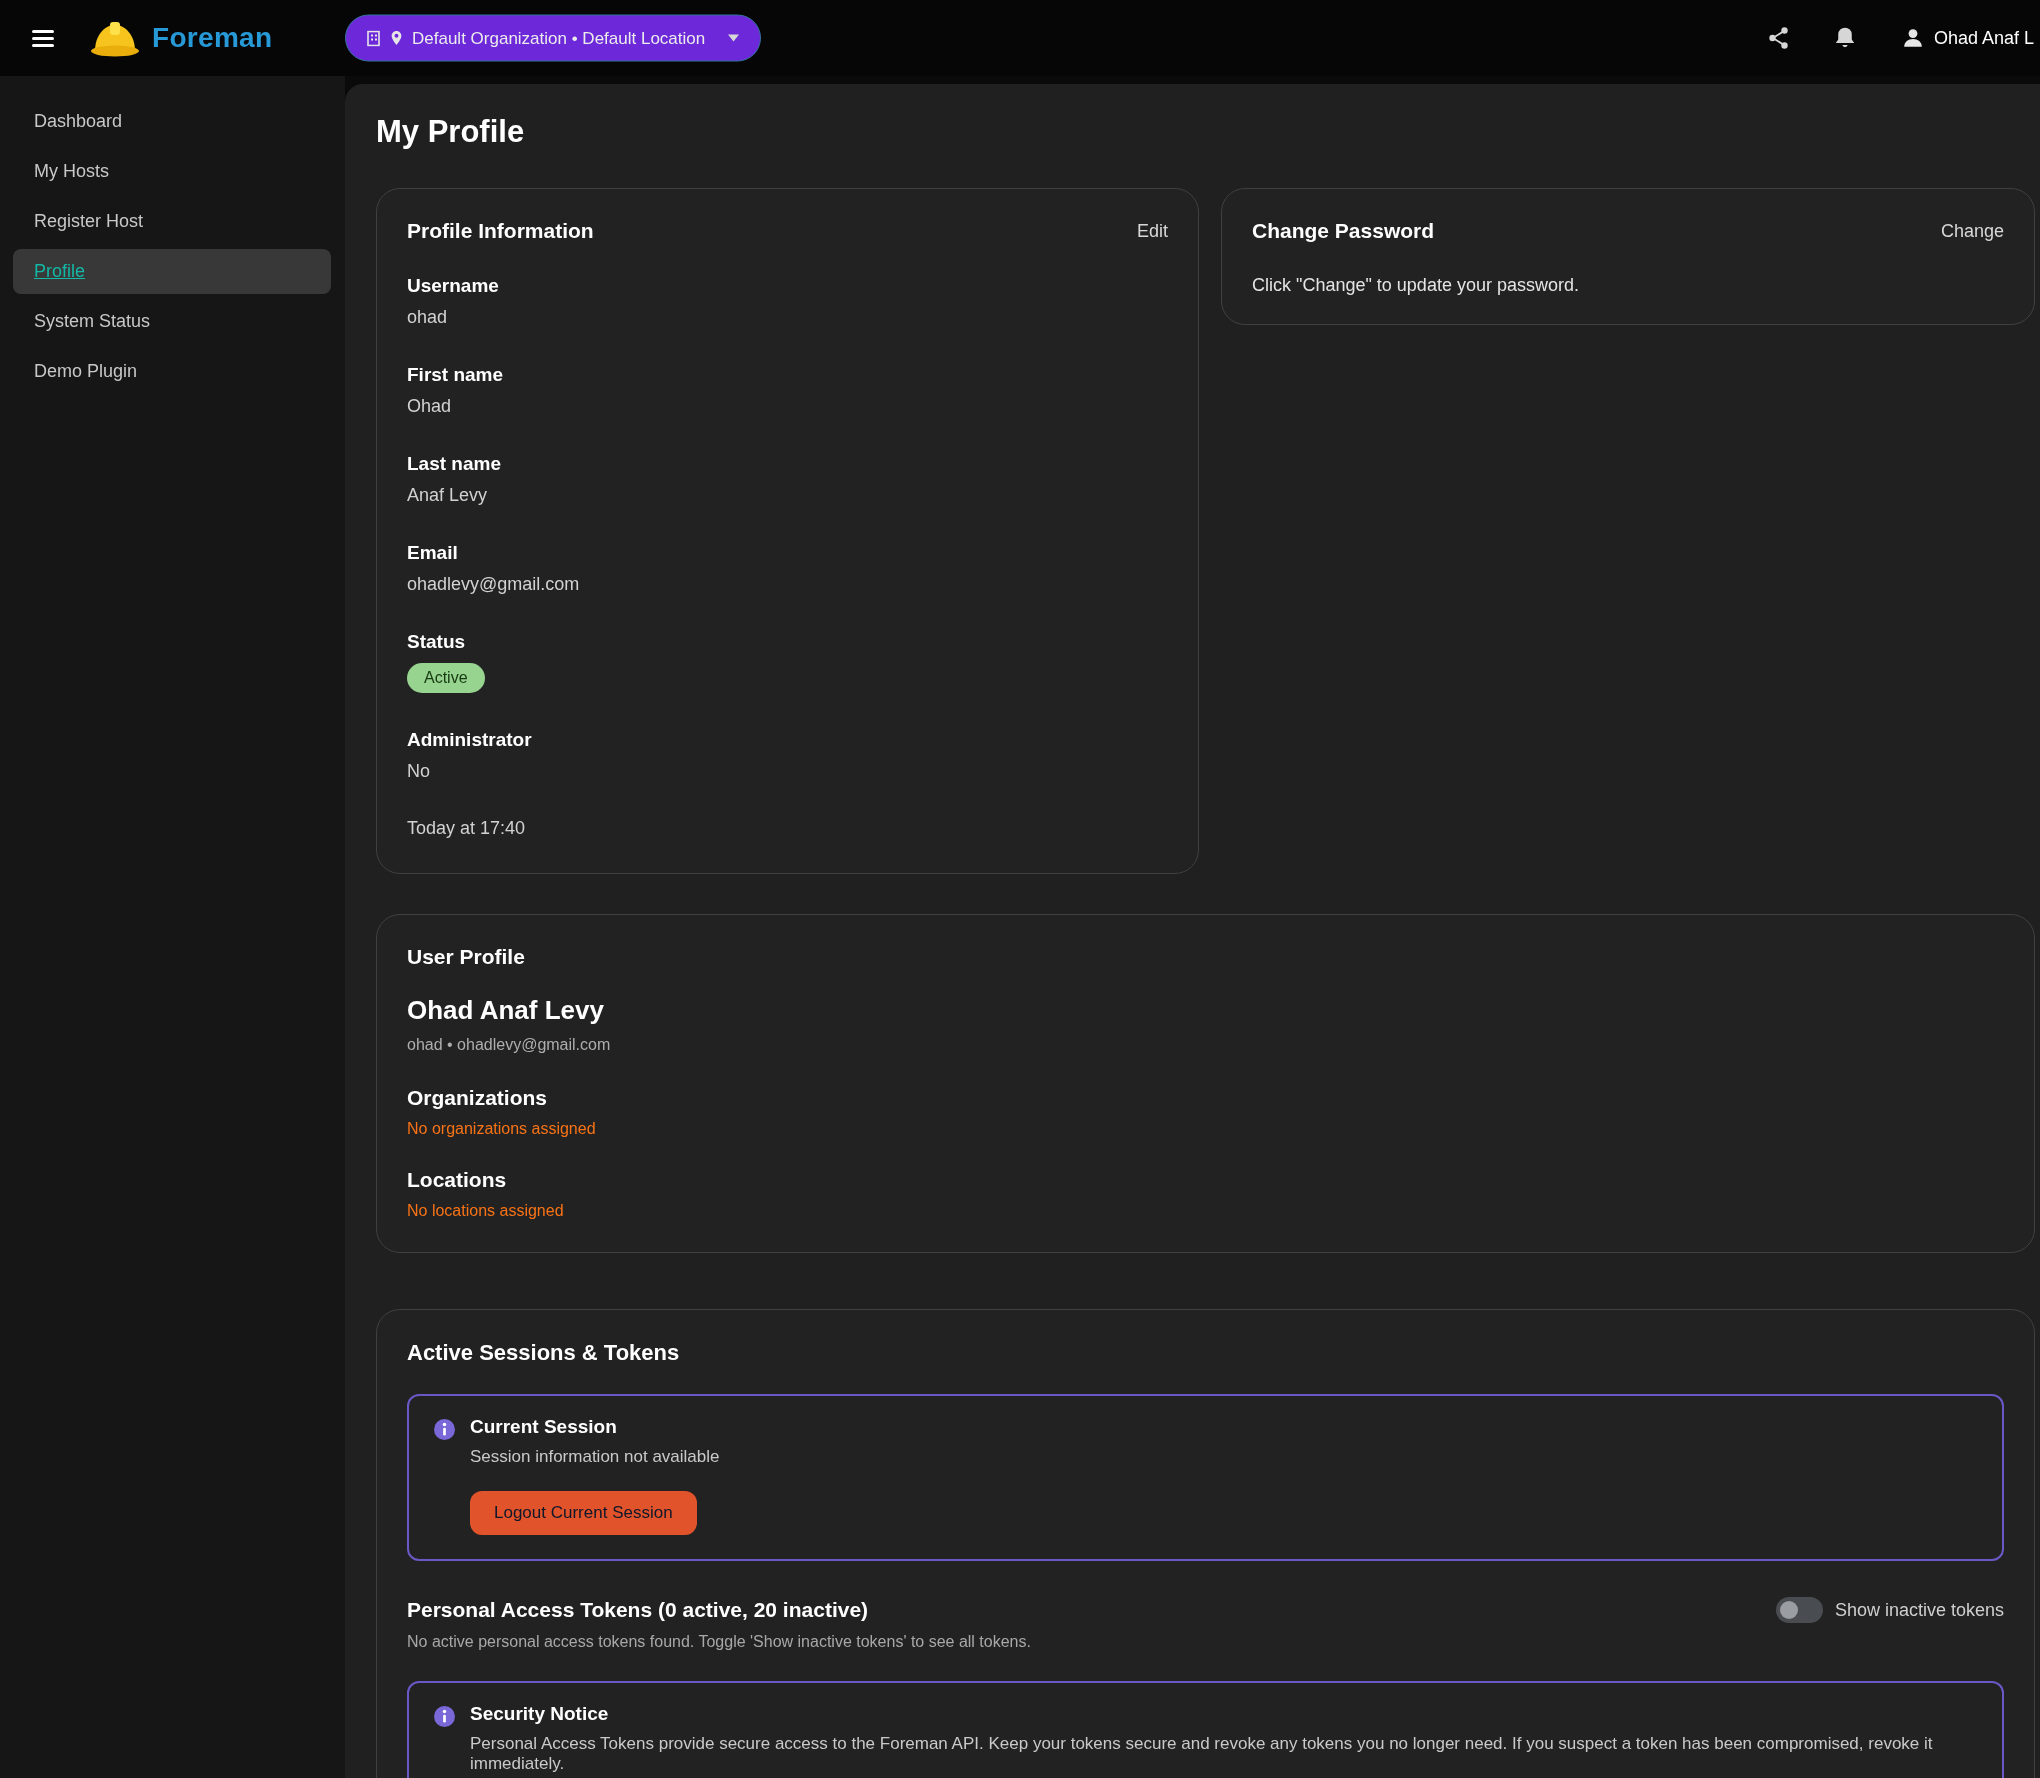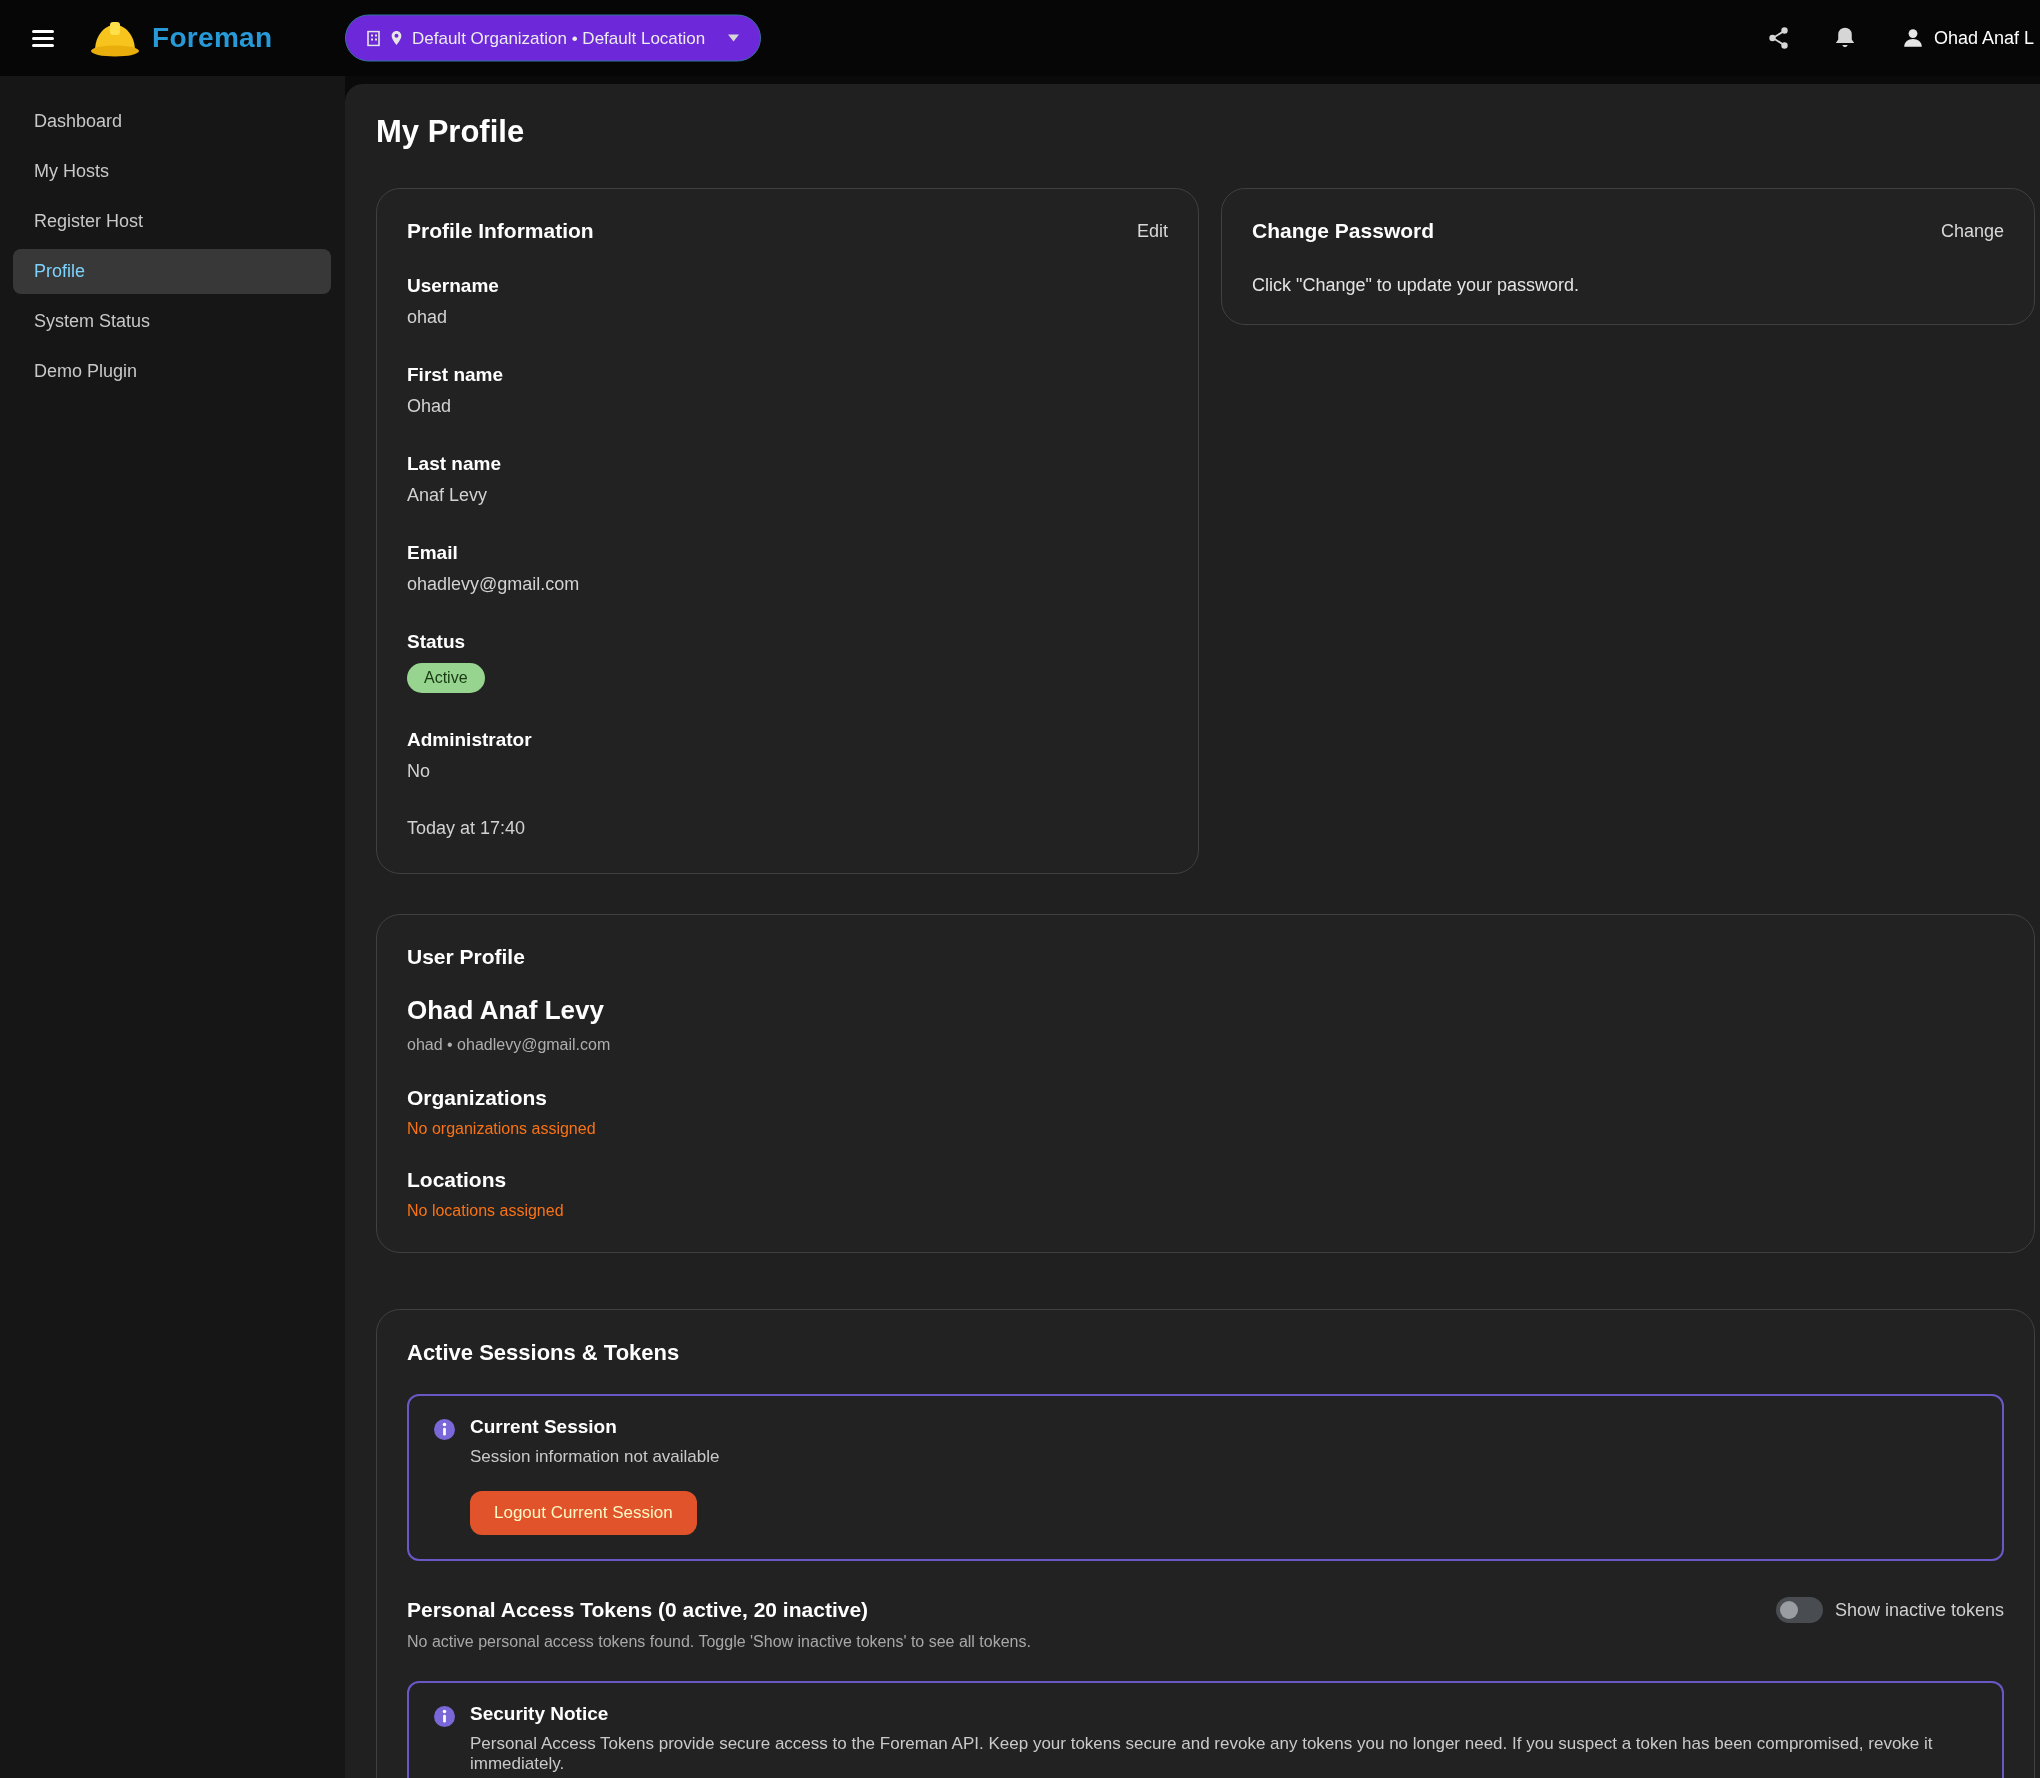--- a/index.html
+++ b/index.html
@@ -31,21 +31,21 @@
   .icon-btn { background:none; border:none; padding:4px; cursor:pointer; display:flex; align-items:center; }
   .user-menu { display:flex; align-items:center; gap:10px; background:none; border:none; cursor:pointer;
     color:#ffffff; font-size:18px; font-family:inherit; white-space:nowrap; }
   
   .body-row { display:flex; height:1702px; background:#0a0a0a; }
   .sidebar { width:345px; flex:none; background:#161616; padding-top:18px; }
   .nav-item {
     margin:5px 14px 5px 13px; padding:12px 0 12px 21px;
     font-size:18px; color:#c8c8c8; border-radius:8px; cursor:pointer;
   }
-  .nav-item.selected { background:#383838; color:#7dd3fc; }
+  .nav-item.selected { background:#383838; color:#14b8a6;text-decoration:underline; }
   .content {
     flex:1; background:#202020; border-top-left-radius:18px;
     margin-top:8px; padding:30px 5px 0 31px; overflow:hidden;
   }
   .page-title { margin:0 0 38px 0; font-size:31px; font-weight:600; color:#ffffff; }
   
   .cards-row { display:grid; grid-template-columns:823px 1fr; gap:22px; align-items:start; }
   .card { background:#222222; border:1px solid #404040; border-radius:24px; padding:30px 30px 28px; }
   .card-header { display:flex; justify-content:space-between; align-items:center; margin-bottom:32px; }
   .card-title { margin:0; font-size:21px; font-weight:600; color:#ffffff; }
@@ -64,21 +64,21 @@
   .u-heading { margin:0 0 10px; font-size:21px; font-weight:600; color:#ffffff; }
   .u-text { margin:0 0 30px; font-size:16px; color:#f97316; }
   .u-text:last-child { margin-bottom:4px; }
   
   .sessions-card { margin-top:56px; padding-bottom:48px; }
   .sessions-title { margin:0 0 28px; font-size:22px; font-weight:600; color:#ffffff; }
   .notice-box { border:2px solid #6a58c6; border-radius:12px; padding:20px 24px 24px; display:flex; gap:14px; }
   .info-icon { flex:none; margin-top:2px; }
   .n-title { font-size:19px; font-weight:700; color:#ffffff; margin-bottom:9px; }
   .n-text { font-size:17px; color:#c9c9c9; }
-  .logout-btn { margin-top:24px; background:#e0532b; color:#fef9c3; border:none;
+  .logout-btn { margin-top:24px; background:#e0532b; color:#0f172a; border:none;
     font-size:17px; font-family:inherit; padding:12px 24px; border-radius:12px; cursor:pointer; }
   .tokens-header { display:flex; justify-content:space-between; align-items:center; margin-top:36px; }
   .tokens-title { margin:0; font-size:21px; font-weight:600; color:#ffffff; }
   .toggle-wrap { display:flex; align-items:center; gap:12px; font-size:18px; color:#cfcfcf; }
   .toggle { width:47px; height:26px; background:#494c50; border-radius:14px; position:relative;
     display:inline-block; cursor:pointer; }
   .knob { position:absolute; left:4px; top:4px; width:18px; height:18px; border-radius:50%; background:#9a9da1; }
   .tokens-empty { margin:10px 0 30px; font-size:16px; color:#a8a8a8; }
 </style>
 </head>

